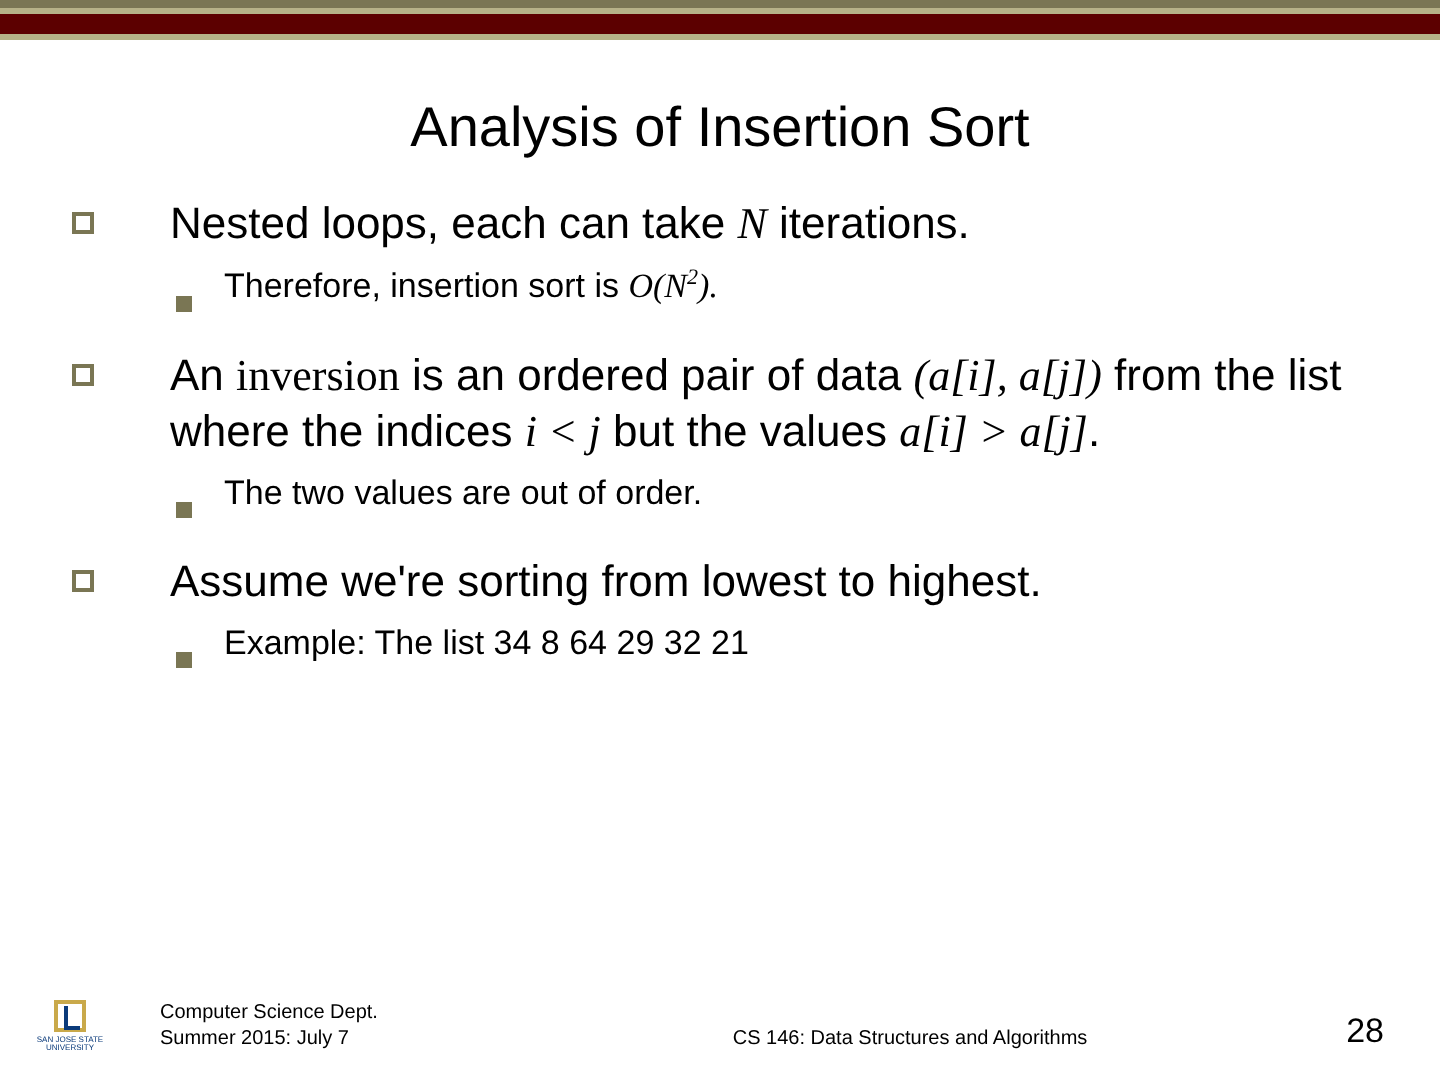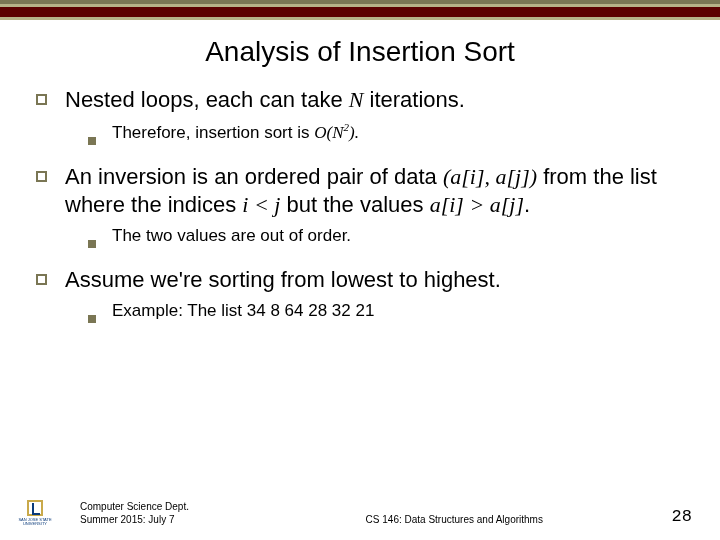--- a/index.html
+++ b/index.html
@@ -15,31 +15,32 @@
     width: 100%;
   }
   .bar1 { height: 4px; background: #7a7654; }
   .bar2 { height: 3px; background: #b6b288; }
   .bar3 { height: 10px; background: #5c0000; }
   .bar4 { height: 3px; background: #b6b288; }
   .title {
     text-align: center;
     font-size: 28px;
     color: #000;
-    margin-top: 16px;
+    margin-top: 28px;
     margin-bottom: 18px;
     font-weight: normal;
   }
   .content {
     padding: 0 26px 0 36px;
   }
   .bullet-row {
     display: flex;
     align-items: flex-start;
     margin-bottom: 6px;
+    gap: 20px;
   }
   .square-bullet {
     width: 11px;
     height: 11px;
     border: 2px solid #7a7654;
     background: #fff;
     flex-shrink: 0;
     margin-top: 8px;
     margin-right: 18px;
   }
@@ -63,21 +64,21 @@
     margin-top: 6px;
     margin-bottom: 18px;
   }
   .sub-text {
     font-size: 17px;
     color: #000;
     line-height: 1.35;
   }
   .ital { font-style: italic; font-family: 'Times New Roman', Times, serif; }
   .sup { font-size: 0.65em; vertical-align: super; }
-  .inversion { color: #000; }
+  .inversion { color: #000; font-family: Liberation Serif, serif; }
   .footer {
     position: absolute;
     bottom: 14px;
     left: 0;
     width: 100%;
     display: flex;
     align-items: flex-end;
     justify-content: space-between;
     padding: 0 28px 0 18px;
     font-size: 10px;
@@ -121,21 +122,20 @@
     line-height: 1.25;
   }
   .footer-center {
     text-align: center;
     line-height: 1.25;
     margin-left: 48px;
   }
   .page-num {
     font-size: 17px;
     color: #000;
-    font-family: Liberation Mono, monospace;
   }
 </style>
 </head>
 <body>
 
 <div class="top-bars">
   <div class="bar1"></div>
   <div class="bar2"></div>
   <div class="bar3"></div>
   <div class="bar4"></div>
@@ -169,21 +169,21 @@
     <div class="sub-text">The two values are out of order.</div>
   </div>
 
   <div class="bullet-row">
     <div class="square-bullet"></div>
     <div class="main-text">Assume we're sorting from lowest to highest.</div>
   </div>
   <div class="sub-row" style="margin-bottom:0">
     <div class="square-bullet-sm"></div>
     <div class="sub-text">
-      <span>Example: The list  34  8  64  28  32  21</span><br>
+      <span>Example: The list  34  8  64  29  32  21</span><br>
     </div>
   </div>
 
 </div>
 
 <div class="footer">
   <div class="footer-left">
     <div class="logo">
       <div class="logo-square"></div>
       <div class="logo-text">SAN JOSE STATE</div>

